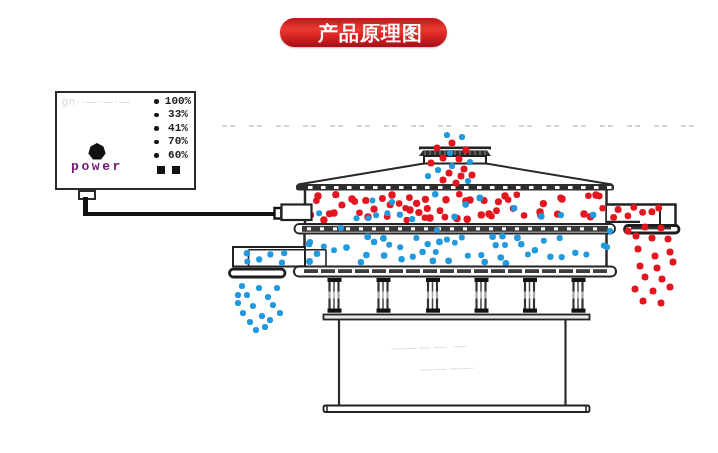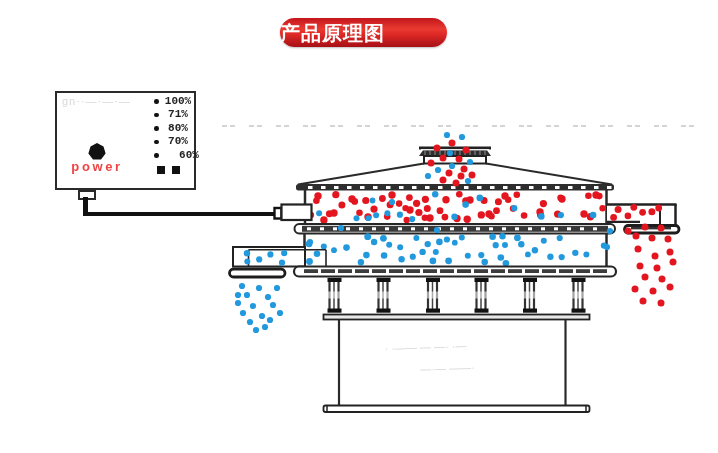--- a/index.html
+++ b/index.html
@@ -4,52 +4,52 @@
 <style>
   html,body{margin:0;padding:0;background:#ffffff;}
   body{width:718px;height:453px;position:relative;overflow:hidden;font-family:"Liberation Sans",sans-serif;}
   .abs{position:absolute;}
 </style>
 </head>
 <body>
 
 <div class="abs" style="left:280px;top:18px;width:167px;height:29px;border-radius:15px;background:linear-gradient(180deg,#c3151c 0%,#e93a31 38%,#e02a26 55%,#a60f16 100%);box-shadow:0 1px 2px rgba(0,0,0,0.25);"></div>
 
-<div class="abs" style="left:280px;top:21px;width:181px;height:26px;text-align:left;color:#ffffff;font-size:20px;font-weight:bold;letter-spacing:1px;line-height:24px;">产品原理图</div>
+<div class="abs" style="left:280px;top:21px;width:181px;height:26px;text-align:center;color:#ffffff;font-size:20px;font-weight:bold;letter-spacing:1px;line-height:24px;">产品原理图</div>
 
 <div class="abs" style="left:55px;top:91px;width:137px;height:95px;border:2.5px solid #2a2a2a;background:#ffffff;"></div>
 
 <div class="abs" style="left:62px;top:95px;width:90px;height:9px;color:#d8d8d8;font-size:11px;letter-spacing:1px;">gn­·­·—·­­—­·­—</div>
 
 <svg class="abs" style="left:87px;top:142px;" width="20" height="20" viewBox="0 0 20 20">
   <polygon points="10,1 16.5,4.6 18.6,11.5 14,17.6 6,17.6 1.4,11.5 3.5,4.6" fill="#111"></polygon>
 </svg>
 
-<div class="abs" style="left:71px;top:159px;width:52px;text-align:center;font-family:Liberation Sans, sans-serif;font-weight:bold;font-size:13px;letter-spacing:2.6px;color:#ef4444;">power</div>
+<div class="abs" style="left:71px;top:159px;width:52px;text-align:center;font-family:Liberation Mono, monospace;font-weight:bold;font-size:13px;letter-spacing:2.6px;color:#701a75;">power</div>
 
 <div class="abs" style="left:150px;top:95px;width:46px;font-family:'Liberation Mono',monospace;font-weight:bold;font-size:11px;color:#222;">
   <div style="position:relative;height:13.4px;">
       <span style="position:absolute;left:4px;top:4.4px;width:4.6px;height:4.6px;border-radius:50%;background:#111;"></span>
       <span style="position:absolute;left:11px;width:34px;text-align:center;top:0px;">100%</span>
     </div>
   <div style="position:relative;height:13.4px;">
       <span style="position:absolute;left:4px;top:4.4px;width:4.6px;height:4.6px;border-radius:50%;background:#111;"></span>
-      <span style="position:absolute;left:11px;width:34px;text-align:center;top:0px;">71%</span>
+      <span style="position:absolute;left:11px;width:34px;text-align:center;top:0px;">33%</span>
     </div>
   <div style="position:relative;height:13.4px;">
       <span style="position:absolute;left:4px;top:4.4px;width:4.6px;height:4.6px;border-radius:50%;background:#111;"></span>
-      <span style="position:absolute;left:11px;width:34px;text-align:center;top:0px;">80%</span>
+      <span style="position:absolute;left:11px;width:34px;text-align:center;top:0px;">41%</span>
     </div>
   <div style="position:relative;height:13.4px;">
       <span style="position:absolute;left:4px;top:4.4px;width:4.6px;height:4.6px;border-radius:50%;background:#111;"></span>
       <span style="position:absolute;left:11px;width:34px;text-align:center;top:0px;">70%</span>
     </div>
   <div style="position:relative;height:13.4px;">
       <span style="position:absolute;left:4px;top:4.4px;width:4.6px;height:4.6px;border-radius:50%;background:#111;"></span>
-      <span style="position:absolute;left:11px;width:34px;text-align:center;top:0px;margin-left:11px;">60%</span>
+      <span style="position:absolute;left:11px;width:34px;text-align:center;top:0px;">60%</span>
     </div>
 </div>
 
 <div class="abs" style="left:156.5px;top:165.5px;width:8.5px;height:8.5px;background:#111;"></div>
 <div class="abs" style="left:171.5px;top:165.5px;width:8.5px;height:8.5px;background:#111;"></div>
 
 <div class="abs" style="left:78px;top:189.5px;width:14px;height:6px;border:2px solid #2a2a2a;background:#fff;"></div>
 
 <div class="abs" style="left:83px;top:197px;width:4.5px;height:17px;background:#111;"></div>
 

